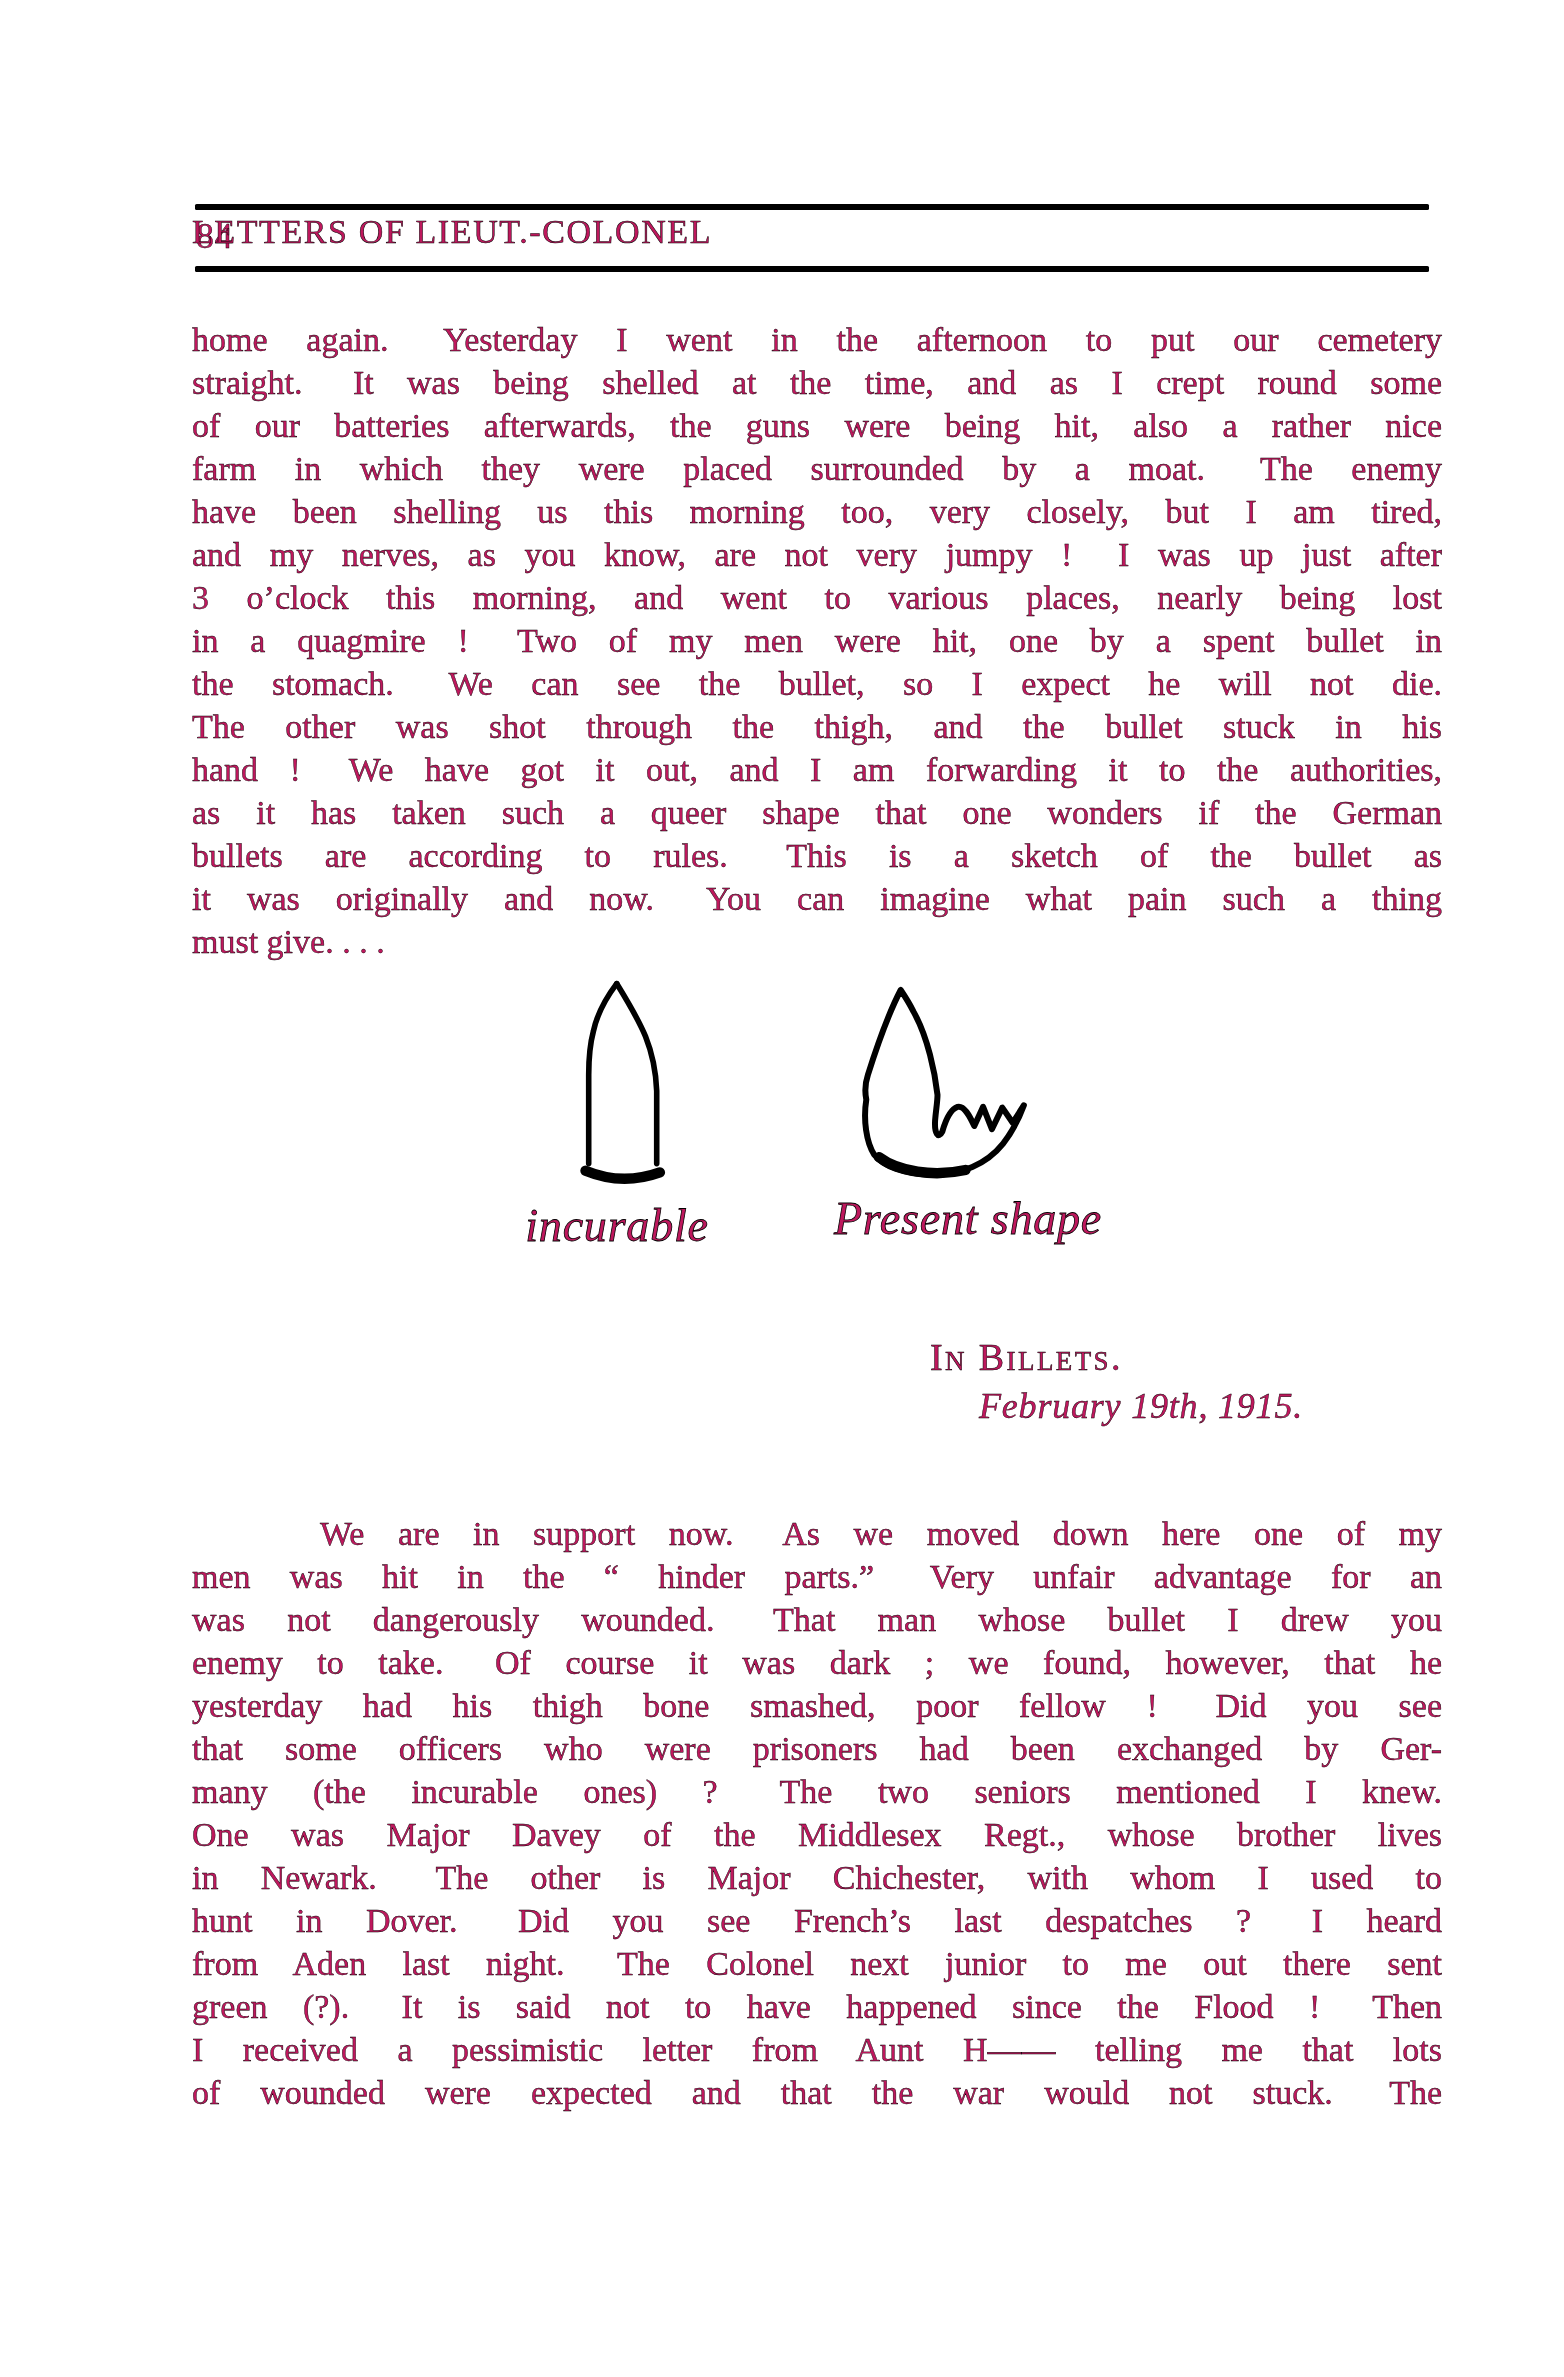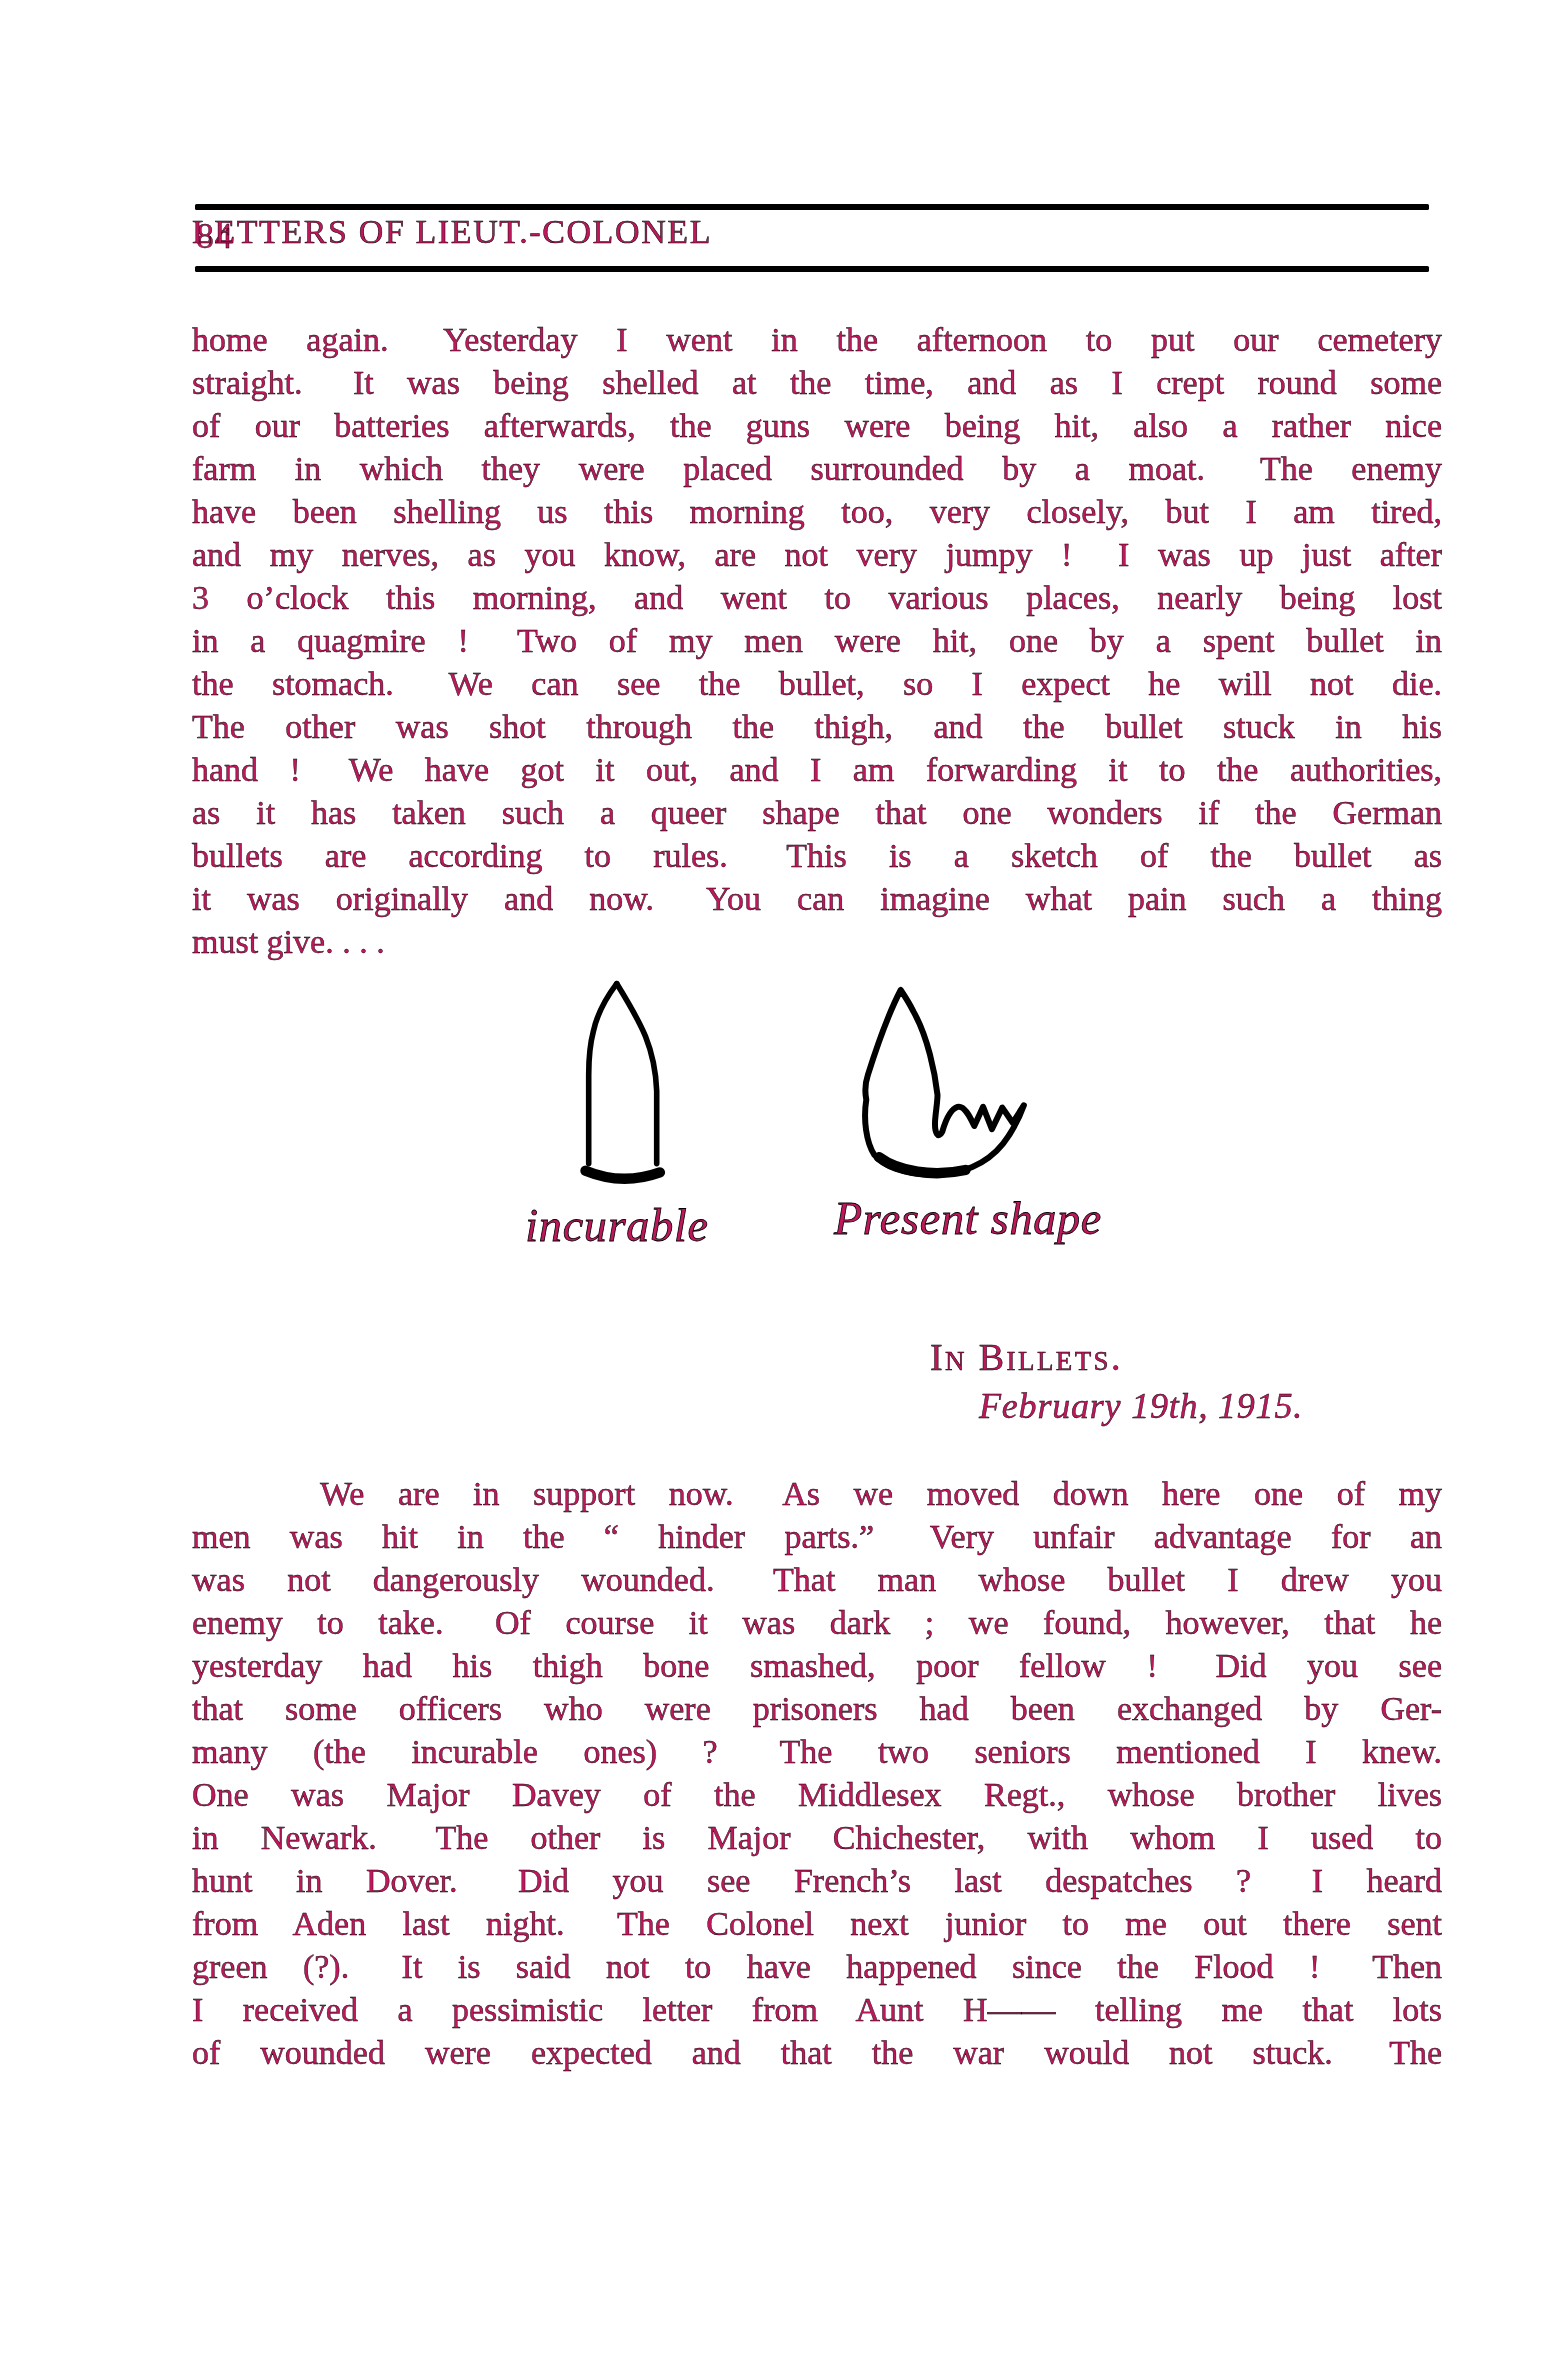--- a/index.html
+++ b/index.html
@@ -35,21 +35,21 @@
   }
   #letter1-lines{top:318px;}
   #letter2-lines{top:1472px;}
   .tline{
     text-align:justify;text-align-last:justify;
     text-justify:inter-word;
     white-space:normal;
     height:43px;overflow:visible;
   }
   #letter1-lines .tline:last-child{text-align-last:left;}
-  #letter2-lines .tline:first-child{padding-left:128px;}
+  #letter2-lines .tline:first-child{padding-left:128px;margin-top:40px;}
   #sketch-svg{position:absolute;left:553px;top:970px;}
   #caption-original{
     position:absolute;left:521px;top:1199px;width:192px;
     text-align:center;
     font-style:italic;font-size:46px;letter-spacing:0.8px;
     -webkit-text-stroke:0.8px #000;
   }
   #caption-present{
     position:absolute;left:781px;top:1192px;width:321px;
     text-align:right;

